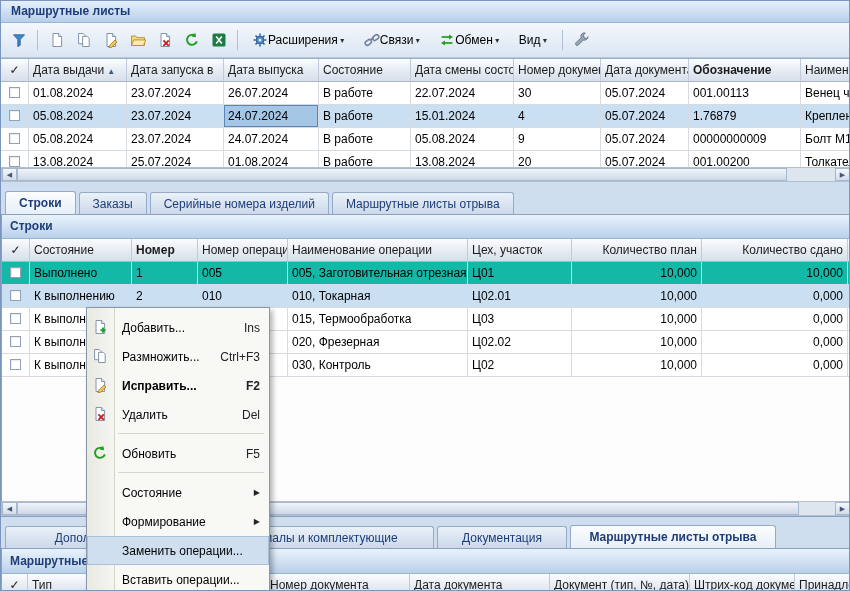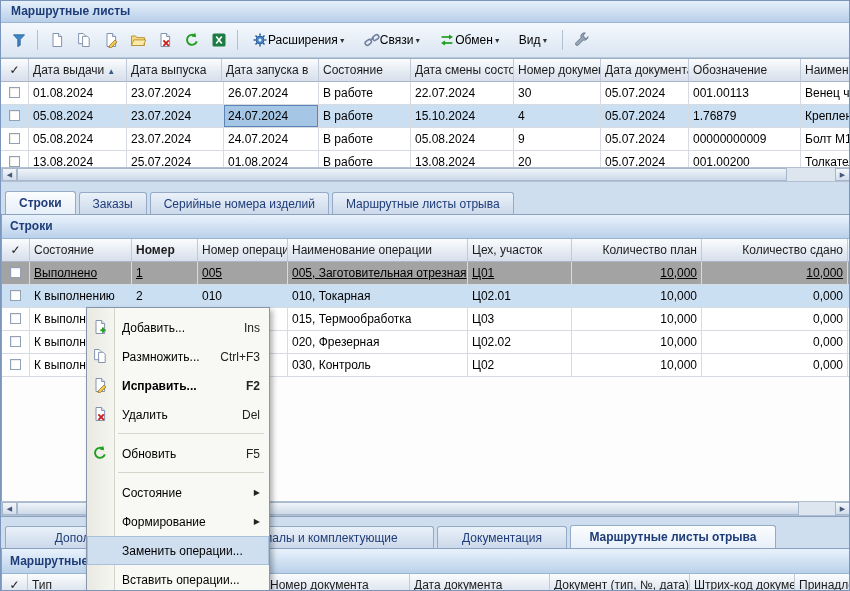--- a/index.html
+++ b/index.html
@@ -34,21 +34,21 @@
     flex:none;border-right:1px solid #d6dbe2;border-bottom:1px solid #d6dbe2;
     padding:0 4px;line-height:22px;white-space:nowrap;overflow:hidden;background:#fff;
   }
   .ghead .gcell{
     background:linear-gradient(#fbfcfe,#e4eaf2 60%,#d8dfeb);
     border-right:1px solid #c0cad8;border-bottom:1px solid #a9b6c8;color:#1c1c1c;
   }
   .ccell{text-align:center;padding:0;}
   .num{text-align:right;}
   .row-selected .gcell{background:#cbdff2;}
-  .row-done .gcell{background:#a3a3a3;text-decoration:underline;}
+  .row-done .gcell{background:#14b8a6;}
   .cell-focused{background:#a6c6e6 !important;box-shadow:inset 0 0 0 1px #5c84b4;}
   .cb{width:11px;height:11px;border:1px solid #93a1b4;background:#fff;margin:5px auto 0;box-shadow:inset 1px 1px 1px rgba(0,0,0,0.08);}
   .sort{font-size:8px;color:#3a5a8c;margin-left:3px;}
   #upper-grid{left:0;top:57px;width:850px;height:109px;border-top:1px solid #9ab0c8;}
   
   .hscroll{position:absolute;height:15px;background:#dde5ef;border:1px solid #b2c0d2;display:flex;}
   .sarrow{flex:none;width:15px;background:linear-gradient(#f2f6fa,#d3deeb);border:1px solid #a8b8cc;font-size:7px;line-height:12px;text-align:center;color:#44587a;}
   .sarrow.left::before{content:"◀";}
   .sarrow.right::before{content:"▶";}
   .sthumb{flex:none;background:linear-gradient(#f0f4f9,#ccd9e8);border:1px solid #a8b8cc;}
@@ -222,27 +222,27 @@
             <path d="M14 4.6a3.6 3.6 0 0 1-4.7 3.4l-5 5a1.6 1.6 0 1 1-2.3-2.3l5-5A3.6 3.6 0 0 1 11.4 1L9.5 2.9l0.7 2.9 2.9 0.7z" fill="#97a5b8" stroke="#5f6d82" stroke-width="0.8"></path>
           </svg>
         </span>
       </div>
     </div>
 
   <div class="grid" id="upper-grid">
       <div class="grow ghead">
         <div class="gcell ccell" style="width: 28px;"><span>✓</span></div>
         <div class="gcell" style="width: 98px;"><span>Дата выдачи</span><span class="sort">▲</span></div>
+        <div class="gcell" style="width: 97px;"><span>Дата запуска в</span></div>
         <div class="gcell" style="width: 95px;"><span>Дата выпуска</span></div>
-        <div class="gcell" style="width: 97px;"><span>Дата запуска в</span></div>
         <div class="gcell" style="width: 92px;"><span>Состояние</span></div>
         <div class="gcell" style="width: 103px;"><span>Дата смены состояния</span></div>
         <div class="gcell" style="width: 87px;"><span>Номер документа</span></div>
         <div class="gcell" style="width: 88px;"><span>Дата документа</span></div>
-        <div class="gcell" style="width: 112px;"><span>Обозначение</span></div>
+        <div class="gcell" style="width: 112px; font-weight: bold;"><span>Обозначение</span></div>
         <div class="gcell" style="width: 80px;"><span>Наименование</span></div>
       </div>
       <div class="grow">
         <div class="gcell ccell" style="width: 28px;">
           <div class="cb"></div>
         </div>
         <div class="gcell" style="width: 98px;">01.08.2024</div>
         <div class="gcell" style="width: 97px;">23.07.2024</div>
         <div class="gcell" style="width: 95px;">26.07.2024</div>
         <div class="gcell" style="width: 92px;">В работе</div>
@@ -253,21 +253,21 @@
         <div class="gcell" style="width: 80px;">Венец червячный</div>
       </div>
       <div class="grow row-selected">
         <div class="gcell ccell" style="width: 28px;">
           <div class="cb"></div>
         </div>
         <div class="gcell" style="width: 98px;">05.08.2024</div>
         <div class="gcell" style="width: 97px;">23.07.2024</div>
         <div class="gcell cell-focused" style="width: 95px;">24.07.2024</div>
         <div class="gcell" style="width: 92px;">В работе</div>
-        <div class="gcell" style="width: 103px;">15.10.2024</div>
+        <div class="gcell" style="width: 103px;">15.01.2024</div>
         <div class="gcell" style="width: 87px;">4</div>
         <div class="gcell" style="width: 88px;">05.07.2024</div>
         <div class="gcell" style="width: 112px;">1.76879</div>
         <div class="gcell" style="width: 80px;">Крепление</div>
       </div>
       <div class="grow">
         <div class="gcell ccell" style="width: 28px;">
           <div class="cb"></div>
         </div>
         <div class="gcell" style="width: 98px;">05.08.2024</div>

